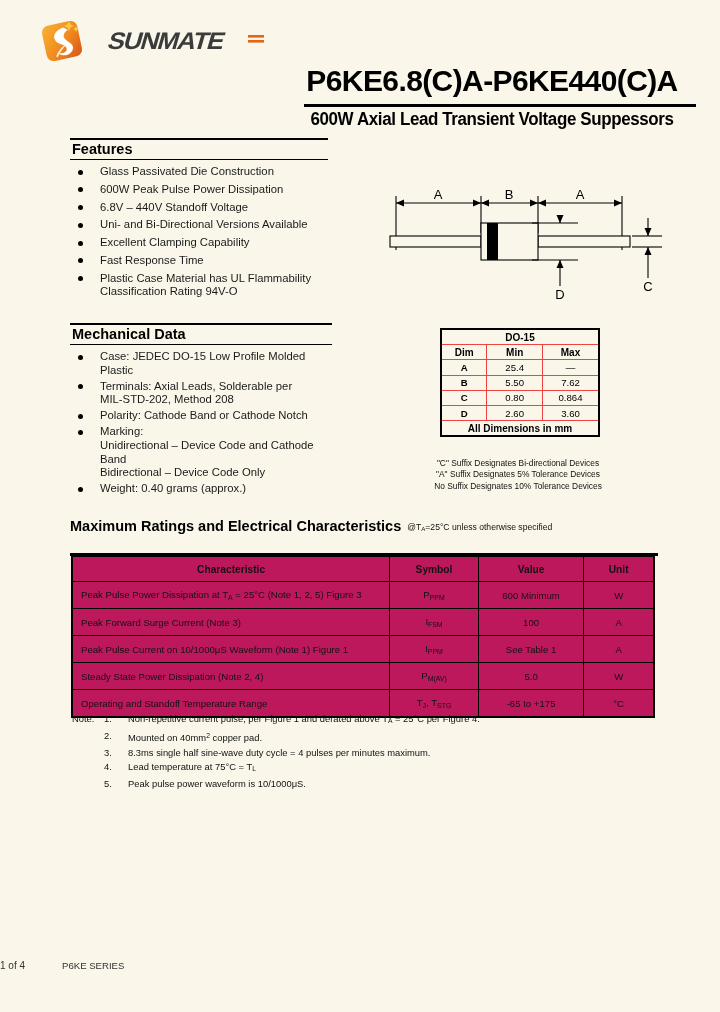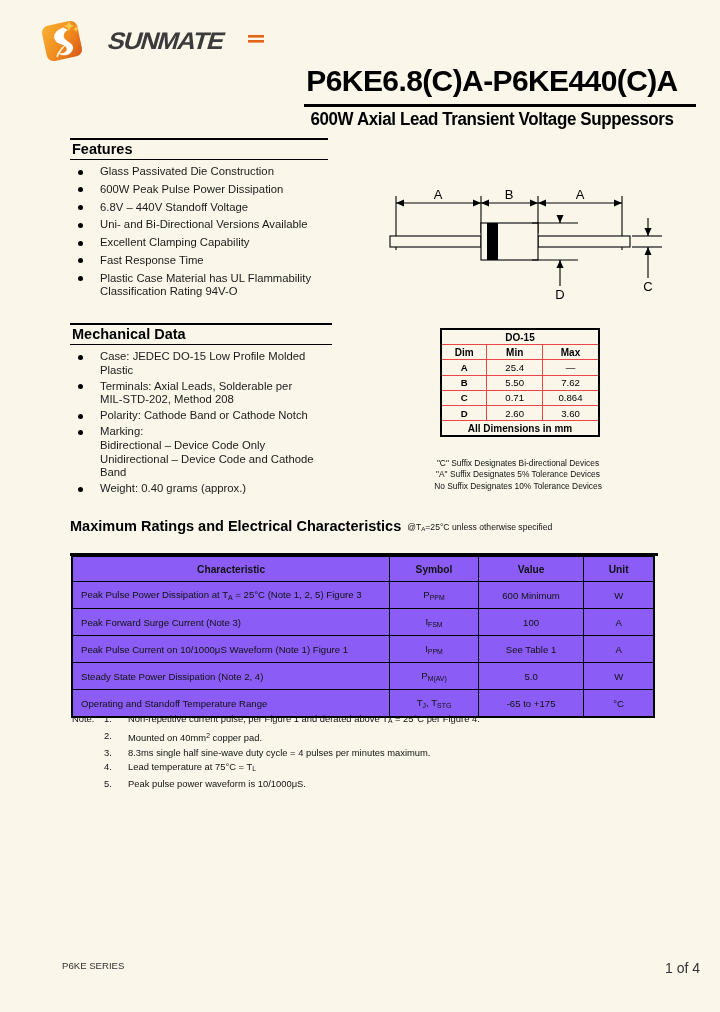--- a/index.html
+++ b/index.html
@@ -180,21 +180,21 @@
   }
   sub { font-size: 72%; vertical-align: -0.22em; }
   sup { font-size: 72%; vertical-align: 0.45em; }
 
   #rat-table {
     position: absolute;
     left: 71px; top: 555px;
     width: 584px;
     border-collapse: collapse;
     border: 2.2px solid #000;
-    background: #8b5cf6;
+    background: #be185d;
   }
   #rat-table td, #rat-table th {
     border: 1px solid #000;
     color: #111;
     font-size: 9.6px;
     font-weight: normal;
     padding: 0;
     height: 26px;
   }
   #rat-table th {
@@ -233,22 +233,22 @@
   #footer-left {
     position: absolute;
     left: 62px; top: 0;
     font-size: 9.6px;
     color: #333;
   }
   #footer-center {
     position: absolute;
     left: 0; top: 0;
     width: 700px;
-    text-align: right;
-    font-size: 14px;
+    text-align: left;
+    font-size: 10px;
     color: #333;
   }
 </style>
 </head>
 <body>
 
 <div id="page">
 
   <div id="header">
 
@@ -338,22 +338,22 @@
         <span>Terminals: Axial Leads, Solderable per</span>
         <span class="l2">MIL-STD-202, Method 208</span>
       </li>
       <li>
         <span class="dot"></span>
         <span>Polarity: Cathode Band or Cathode Notch</span>
       </li>
       <li>
         <span class="dot"></span>
         <span>Marking:</span>
+        <span class="l2">Unidirectional – Device Code and Cathode Band</span>
         <span class="l2">Bidirectional – Device Code Only</span>
-        <span class="l2">Unidirectional – Device Code and Cathode Band</span>
       </li>
       <li>
         <span class="dot"></span>
         <span>Weight: 0.40 grams (approx.)</span>
       </li>
     </ul>
   </div>
 
   <svg id="drawing" viewBox="0 0 300 135">
     <g stroke="#000" stroke-width="1.1" fill="none">
@@ -421,21 +421,21 @@
       <td>25.4</td>
       <td>—</td>
     </tr>
     <tr>
       <td class="dimcol">B</td>
       <td>5.50</td>
       <td>7.62</td>
     </tr>
     <tr>
       <td class="dimcol">C</td>
-      <td>0.71</td>
+      <td>0.80</td>
       <td>0.864</td>
     </tr>
     <tr>
       <td class="dimcol">D</td>
       <td>2.60</td>
       <td>3.60</td>
     </tr>
     <tr>
       <td class="hd" colspan="3">All Dimensions in mm</td>
     </tr>

